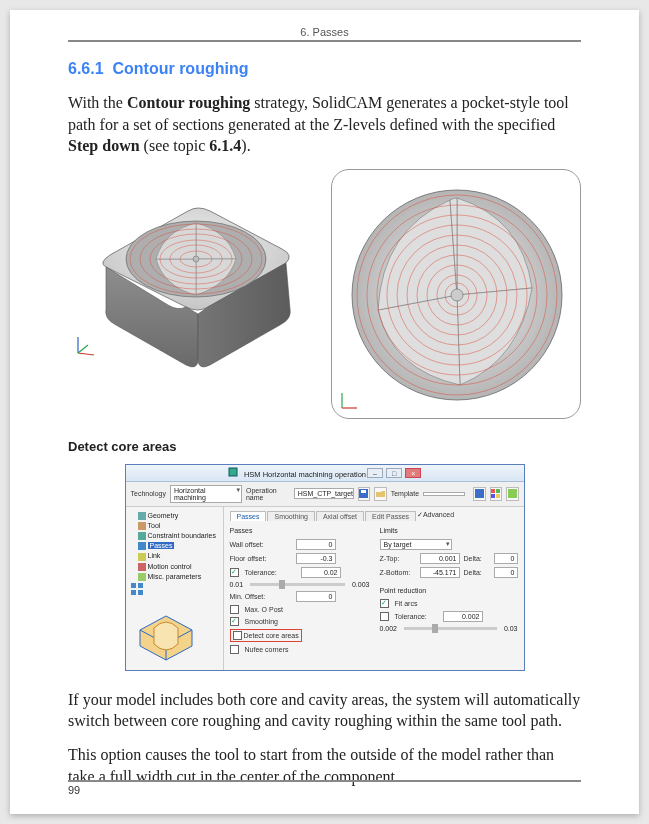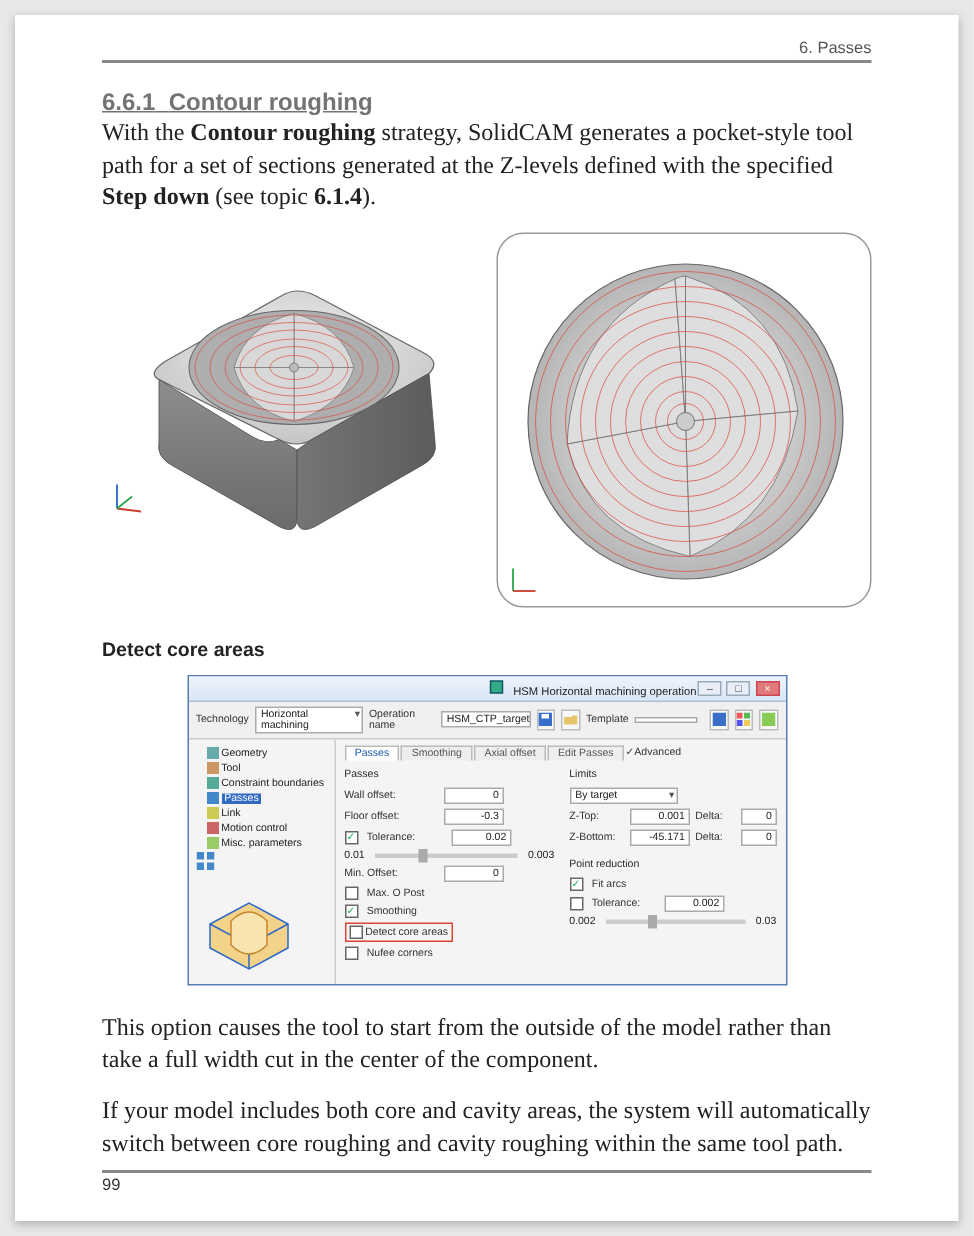--- a/index.html
+++ b/index.html
@@ -8,33 +8,33 @@
     position: relative;
     width: 629px;
     height: 804px;
     margin: 10px;
     background: #fff;
     box-shadow: 0 2px 6px rgba(0,0,0,0.25);
     padding: 16px 58px 22px 58px;
   }
   .hdr {
     border-bottom: 2px solid #888;
-    text-align: right;
+    text-align: center;
     font-family: Arial, Helvetica, sans-serif;
     font-size: 11px;
     color: #555;
     padding-bottom: 2px;
     margin-bottom: 18px;
   }
   h2.section {
     font-family: Arial, Helvetica, sans-serif;
     font-weight: bold;
     font-size: 16px;
-    color: #737373;
-    text-decoration: underline;
+    color: #3b82f6;
+    margin-bottom: 14px;
   }
   p.body {
     font-size: 16px;
     color: #222;
     line-height: 1.35;
     margin-bottom: 12px;
   }
   p.body b { font-weight: bold; }
 
   .figrow { display: flex; justify-content: space-between; align-items: flex-start; margin: 4px 0 20px 0; }
@@ -60,21 +60,21 @@
     border: 1px solid #5a7fb8;
     font-family: Tahoma, Arial, sans-serif;
     font-size: 7px;
     color: #222;
     background: #f4f4f4;
     text-align: left;
   }
   .titlebar {
     background: linear-gradient(#eef4fb, #d9e6f4);
     border-bottom: 1px solid #a9bdd6;
-    display: flex; align-items: center; justify-content: flex-end;
+    display: flex; align-items: center; justify-content: center;
     padding: 2px 4px;
     font-size: 7.5px;
   }
   .titlebar .winicon { width: 10px; height: 10px; display:inline-block; margin-right:4px; }
   .titlebar .wbtn { width: 16px; height: 10px; border:1px solid #9ab; background:#e9eef6; display:inline-block; margin-left:1px; text-align:center; line-height:9px; font-size:7px; color:#345; }
   .titlebar .wbtn.close { background:#e17b7b; color:#fff; border-color:#c45; }
 
   .toolbar {
     display: flex; align-items: center; gap: 4px;
     padding: 3px 5px;
@@ -426,19 +426,19 @@
                   <span class="slider"></span>
                   <span>0.03</span>
                 </div>
             </div>
           </div>
         </div>
       </div>
     </div>
   </div>
 
+  <p class="body">If your model includes both core and cavity areas, the system will automatically switch between core roughing and cavity roughing within the same tool path.</p>
   <p class="body">This option causes the tool to start from the outside of the model rather than take a full width cut in the center of the component.</p>
-  <p class="body">If your model includes both core and cavity areas, the system will automatically switch between core roughing and cavity roughing within the same tool path.</p>
 
   <div class="ftr">
     <span>99</span>
   </div>
 </div>
 
 </body></html>

